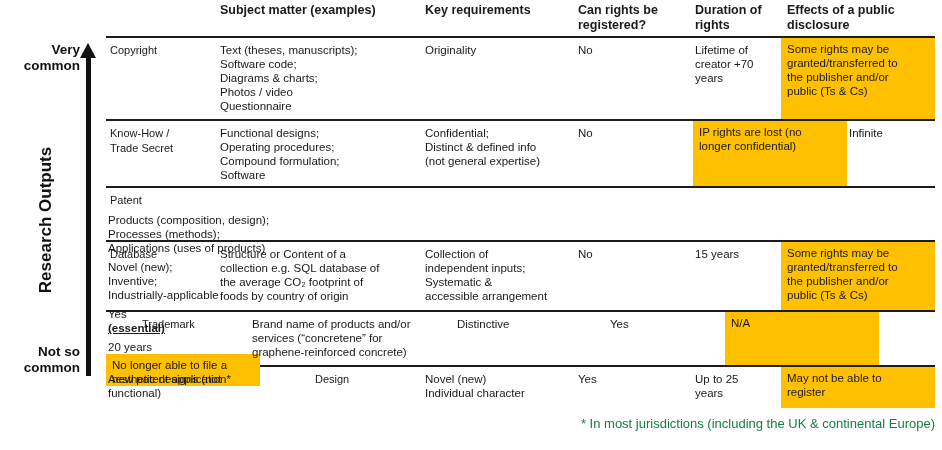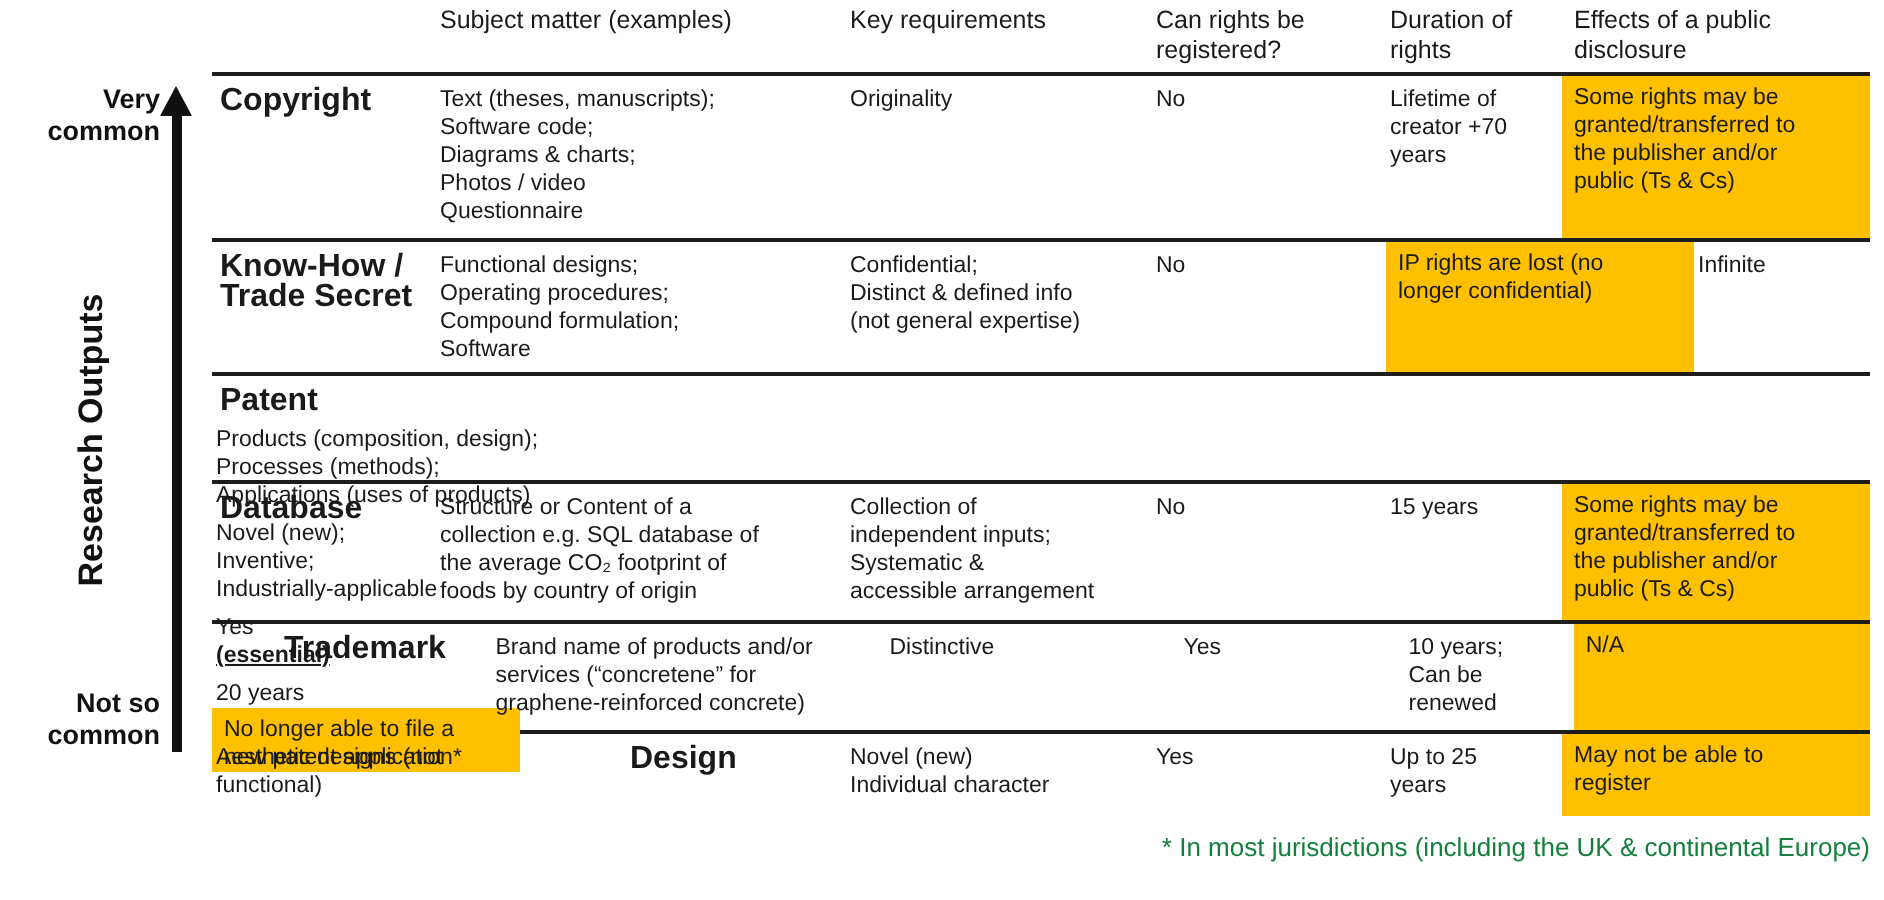--- a/index.html
+++ b/index.html
@@ -60,34 +60,34 @@
   
   .ip-table {
     position: absolute;
     left: 106px;
     top: 0;
     width: 829px;
   }
   .t-row { display: flex; align-items: stretch; }
   .t-header { height: 38px; border-bottom: 2px solid #1c1c1c; }
   .t-header .cell {
-    font-weight: normal;
+    font-weight: bold;
     font-size: 12.5px;
     line-height: 15px;
     padding-top: 3px;
   }
   .body-row { border-bottom: 2px solid #1c1c1c; }
   .body-row.last { border-bottom: none; }
   .cell {
     font-size: 11.5px;
     line-height: 14px;
     white-space: pre-line;
     padding-top: 5px;
   }
-  .col-label   { width: 112px; padding-left: 4px;  padding-right: 4px; font-weight: bold; font-size: 16px; line-height: 15px; }
+  .col-label   { width: 112px; padding-left: 4px;  padding-right: 4px; font-weight: normal; font-size: 11px; line-height: 15px; }
   .col-subject { width: 205px; padding-left: 2px;  padding-right: 6px; }
   .col-req     { width: 153px; padding-left: 2px;  padding-right: 4px; }
   .col-reg     { width: 117px; padding-left: 2px;  padding-right: 4px; }
   .col-dur     { width: 88px;  padding-left: 2px;  padding-right: 2px; }
   .col-eff     { width: 154px; padding-left: 6px;  padding-right: 5px; background: var(--highlight, #FFC000); padding-top: 4px; }
   .row-copyright { height: 83px; }
   .row-knowhow   { height: 67px; }
   .row-patent    { height: 54px; flex-direction: column; }
   .row-database  { height: 70px; }
   .row-trademark { height: 55px; margin-left: 32px; }
@@ -194,23 +194,20 @@
 public (Ts &amp; Cs)</div>
     </div>
 
     <div class="t-row body-row row-trademark">
       <div class="cell col-label">Trademark</div>
       <div class="cell col-subject">Brand name of products and/or
 services (“concretene” for
 graphene-reinforced concrete)</div>
       <div class="cell col-req">Distinctive</div>
       <div class="cell col-reg"><span>Yes</span><span class="reg-note"></span></div>
-      <div class="cell col-dur">10 years;
-Can be
-renewed</div>
       <div class="cell col-eff">N/A</div>
     </div>
 
     <div class="t-row body-row row-design last">
       <div class="cell col-subject">Aesthetic designs (not
 functional)</div>
       <div class="cell col-label">Design</div>
       <div class="cell col-req">Novel (new)
 Individual character</div>
       <div class="cell col-reg"><span>Yes</span><span class="reg-note"></span></div>

